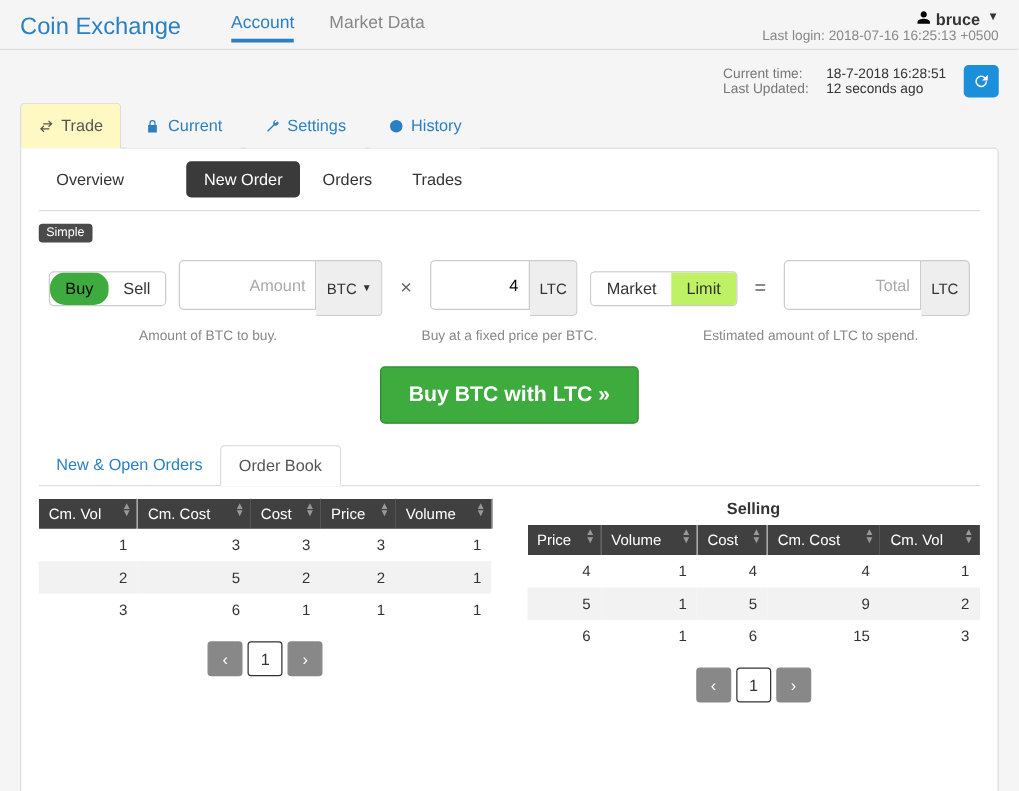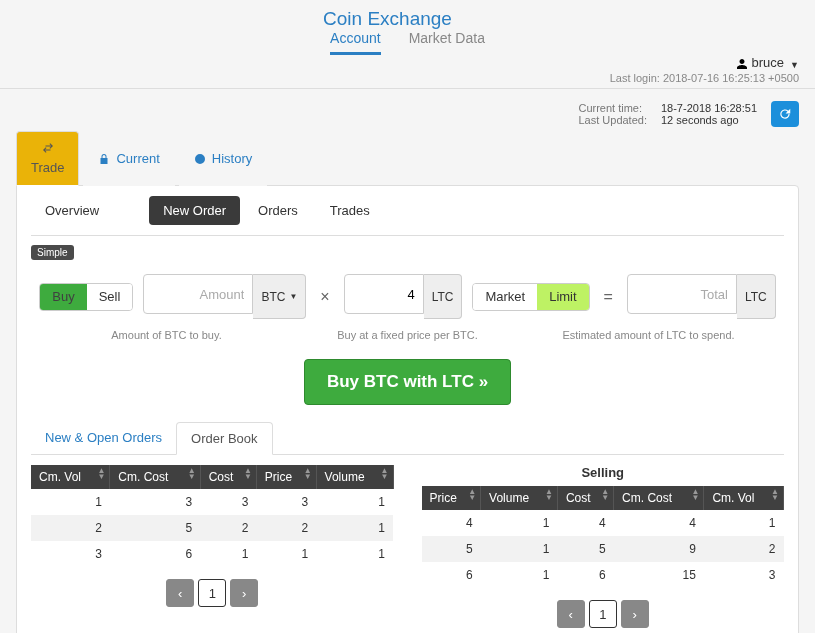--- a/index.html
+++ b/index.html
@@ -1,60 +1,60 @@
 <!DOCTYPE html>
 <html><head>
 <meta charset="utf-8">
 <style>
 * { box-sizing: border-box; margin: 0; padding: 0; font-family: "Helvetica Neue", Helvetica, Arial, sans-serif; }
 body { background: #f5f5f5; font-size: 13px; color: #333; }
 .app { width: 815px; height: 633px; background: #f5f5f5; position: relative; overflow: hidden; }
 
-.topbar { display: flex; align-items: center; padding: 8px 16px 4px; border-bottom: 1px solid #ddd; flex-direction: column; }
+.topbar { display: flex; align-items: center; padding: 8px 16px 4px; border-bottom: 1px solid #ddd; }
 .brand { color: #2b7fc3; font-size: 19px; font-weight: 400; flex: 0 0 auto; margin-right: 40px; }
 .topnav { display: flex; gap: 28px; }
 .topnav a { color: #2b7fc3; text-decoration: none; font-size: 14px; cursor: pointer; padding-bottom: 6px; }
 .topnav a.active { border-bottom: 3px solid #2b7fc3; font-weight: 400; }
 .topnav a.muted { color: #888; }
 .userbox { margin-left: auto; text-align: right; font-size: 11px; color: #888; }
-.userbox .uname { color: #333; font-size: 13px; font-weight: 400; display: inline-flex; align-items: flex-end; gap: 4px; cursor: pointer; }
+.userbox .uname { color: #333; font-size: 13px; font-weight: 700; display: inline-flex; align-items: flex-start; gap: 4px; cursor: pointer; }
 .userbox .uname svg { width: 12px; height: 12px; }
 .userbox .caret { font-size: 9px; margin-left: 2px; }
 
 .content { padding: 12px 16px; }
 
 .timebar { display: flex; justify-content: flex-end; align-items: center; gap: 14px; font-size: 11px; color: #777; margin-bottom: 4px; }
 .timebar .lbl { text-align: right; }
 .timebar .val { color: #333; min-width: 110px; text-align: left; }
 .refresh-btn { width: 28px; height: 26px; background: #1c8fdb; border-radius: 4px; display: flex; align-items: center; justify-content: center; cursor: pointer; }
 .refresh-btn svg { width: 14px; height: 14px; fill: #fff; }
 
 .maintabs { display: flex; gap: 4px; }
 .maintabs .tab { padding: 10px 14px; font-size: 13px; cursor: pointer; display: inline-flex; align-items: center; gap: 6px; color: #2b7fc3; background: #f5f5f5; border: 1px solid transparent; border-radius: 4px 4px 0 0; }
-.maintabs .tab.active { background: #eab308; border-color: #ddd; border-bottom-color: #fff; color: #555; flex-direction: column; }
+.maintabs .tab.active { background: #fef9c3; border-color: #ddd; border-bottom-color: #fff; color: #555; }
 .maintabs svg { width: 12px; height: 12px; fill: currentColor; }
 
 .panel { background: #fff; border: 1px solid #ddd; border-radius: 0 4px 4px 4px; padding: 10px 14px 20px; margin-top: -1px; min-height: 520px; }
 
 .subnav { display: flex; gap: 4px; margin-bottom: 10px; }
 .subnav a { padding: 7px 14px; font-size: 13px; color: #333; cursor: pointer; border-radius: 4px; }
 .subnav a.active { background: #3a3a3a; color: #fff; margin-left: 32px; }
 
 .hr { border-top: 1px solid #ddd; margin-bottom: 8px; }
 
 .badge { display: inline-block; background: #4a4a4a; color: #fff; font-size: 10px; padding: 2px 6px; border-radius: 3px; margin-bottom: 14px; }
 
 .form-row { display: flex; align-items: center; justify-content: center; gap: 10px; flex-wrap: nowrap; padding: 0 20px; }
 .group { display: flex; flex-direction: column; align-items: center; }
 .inputline { display: flex; align-items: stretch; }
 .help { font-size: 11px; color: #888; margin-top: 8px; text-align: center; }
 
 .btn-toggle { display: flex; border: 1px solid #ccc; border-radius: 4px; overflow: hidden; height: 28px; }
 .btn-toggle button { border: none; padding: 0 12px; font-size: 13px; cursor: pointer; background: #fff; color: #333; }
-.btn-toggle button.on-buy { background: #3eab3e; color: #404040; }
+.btn-toggle button.on-buy { background: #3eab3e; color: #000000; border-radius: 12px; }
 .btn-toggle button.on-limit { background: #bef264; }
 
 .txt { height: 40px; border: 1px solid #ccc; border-radius: 4px 0 0 4px; padding: 15px 8px; font-size: 13px; text-align: right; width: 110px; outline: none; }
 .txt::placeholder { color: #aaa; }
 .unit { height: 45px; border: 1px solid #ccc; border-left: none; background: #eee; padding: 0 8px; font-size: 12px; display: flex; align-items: center; border-radius: 0 4px 4px 0; gap: 4px; }
 .unit .caret { font-size: 8px; }
 
 .sym { font-size: 16px; color: #666; padding: 0 4px; }
 
 .big-btn { display: block; margin: 18px auto 16px; background: #3eab3e; color: #fff; border: 1px solid #2e8a2e; padding: 12px 22px; font-size: 17px; font-weight: 600; border-radius: 4px; cursor: pointer; }
@@ -120,20 +120,26 @@
         <svg viewBox="0 0 24 24">
             <path d="M7 7h11l-3-3 1.4-1.4L22 8l-5.6 5.4L15 12l3-3H7V7zm10 10H6l3 3-1.4 1.4L2 16l5.6-5.4L9 12l-3 3h11v2z"></path>
           </svg>
         <span>Trade</span>
       </div>
       <div class="tab">
         <svg viewBox="0 0 24 24">
             <path d="M12 2a5 5 0 0 0-5 5v3H5v12h14V10h-2V7a5 5 0 0 0-5-5zm-3 5a3 3 0 1 1 6 0v3H9V7z"></path>
           </svg>
         <span>Current</span>
+      </div>
+      <div class="tab">
+        <svg viewBox="0 0 24 24">
+            <path d="M22 6a5 5 0 0 1-7 4.6L5 20.6 3.4 19l10-10A5 5 0 0 1 18 2l-3 3 2 2 3-3c.6.9 1 1.9 1 2z"></path>
+          </svg>
+        <span>Settings</span>
       </div>
       <div class="tab">
         <svg viewBox="0 0 24 24">
             <path d="M12 2a10 10 0 1 0 0 20 10 10 0 0 0 0-20zm1 10V6h-2v8h6v-2h-4z"></path>
           </svg>
         <span>History</span>
       </div>
     </div>
 
     <div class="panel">

